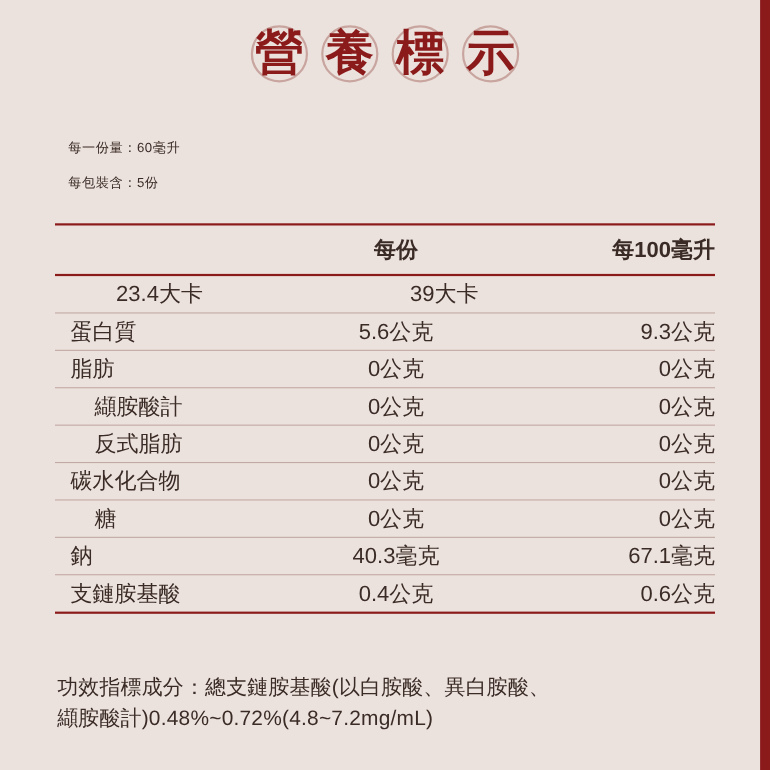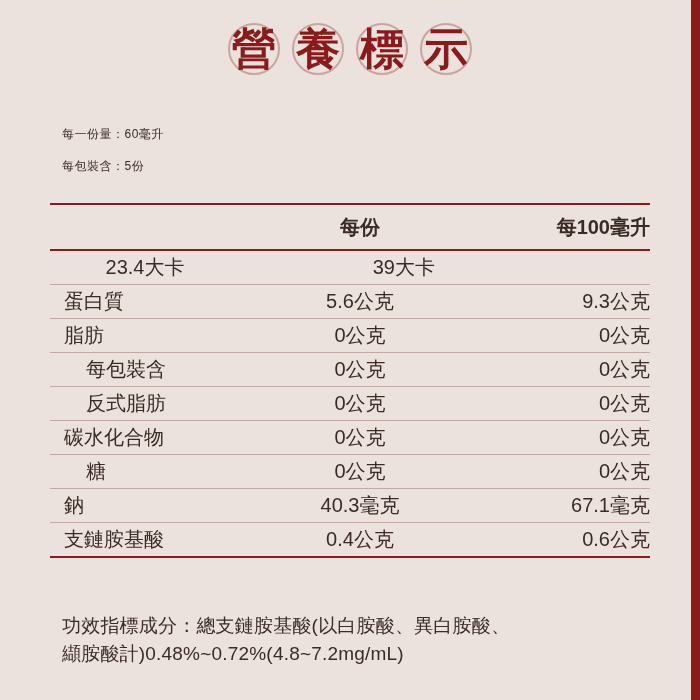--- a/index.html
+++ b/index.html
@@ -125,21 +125,21 @@
   .head-row { height: 44px; }
   .head-row .c-val, .head-row .c-val2 {
     font-size: 20px;
     font-weight: bold;
   }
   .body-rows .row { height: 33px; }
 
   
   .note {
     position: absolute;
-    left: 62px;
+    left: 52px;
     top: 612px;
     width: 590px;
     font-size: 19px;
     line-height: 28px;
     letter-spacing: 0.2px;
   }
 </style>
 </head>
 <body>
 
@@ -197,21 +197,21 @@
       <div class="rule-thin"></div>
 
       <div class="row">
         <div class="c-label">脂肪</div>
         <div class="c-val">0公克</div>
         <div class="c-val2">0公克</div>
       </div>
       <div class="rule-thin"></div>
 
       <div class="row">
-        <div class="c-label indent">每包裝含</div>
+        <div class="c-label indent">纈胺酸計</div>
         <div class="c-val">0公克</div>
         <div class="c-val2">0公克</div>
       </div>
       <div class="rule-thin"></div>
 
       <div class="row">
         <div class="c-label indent">反式脂肪</div>
         <div class="c-val">0公克</div>
         <div class="c-val2">0公克</div>
       </div>

